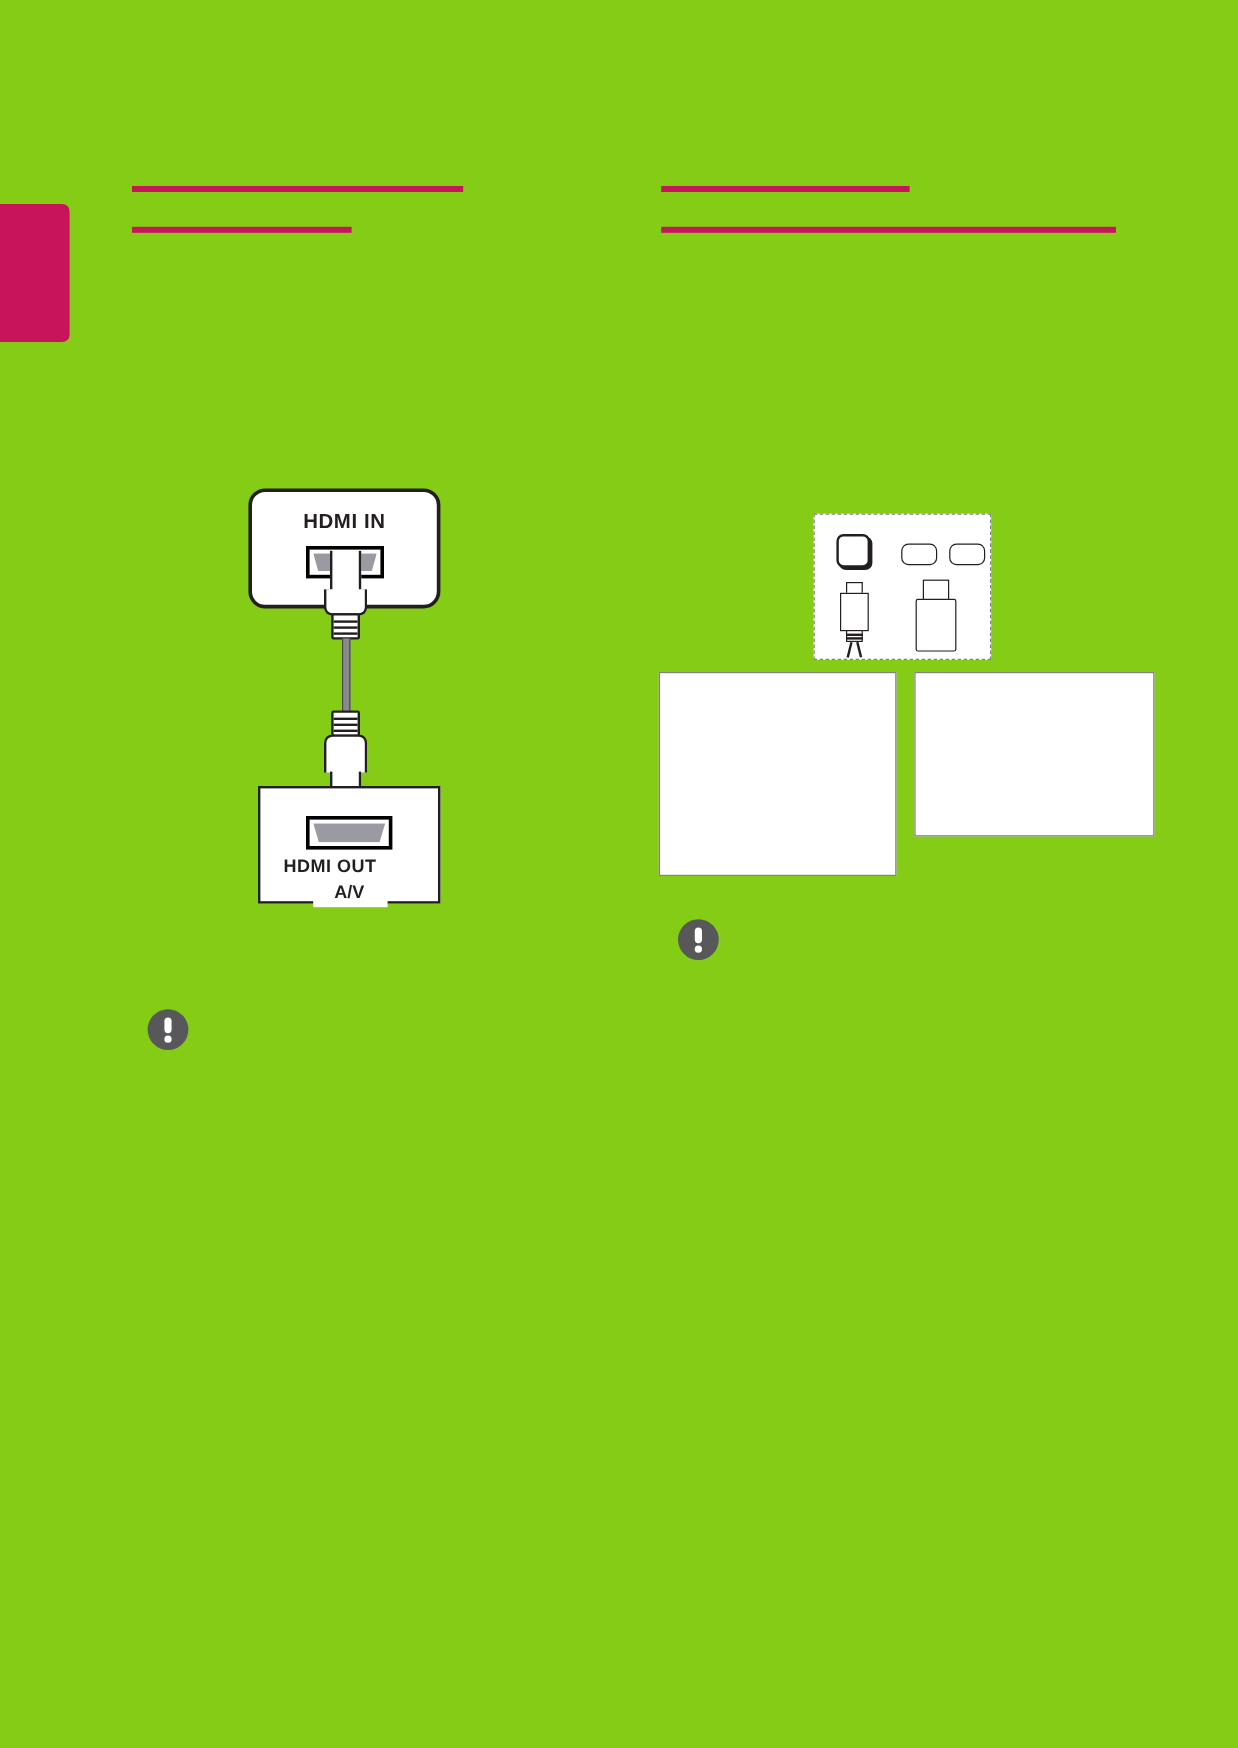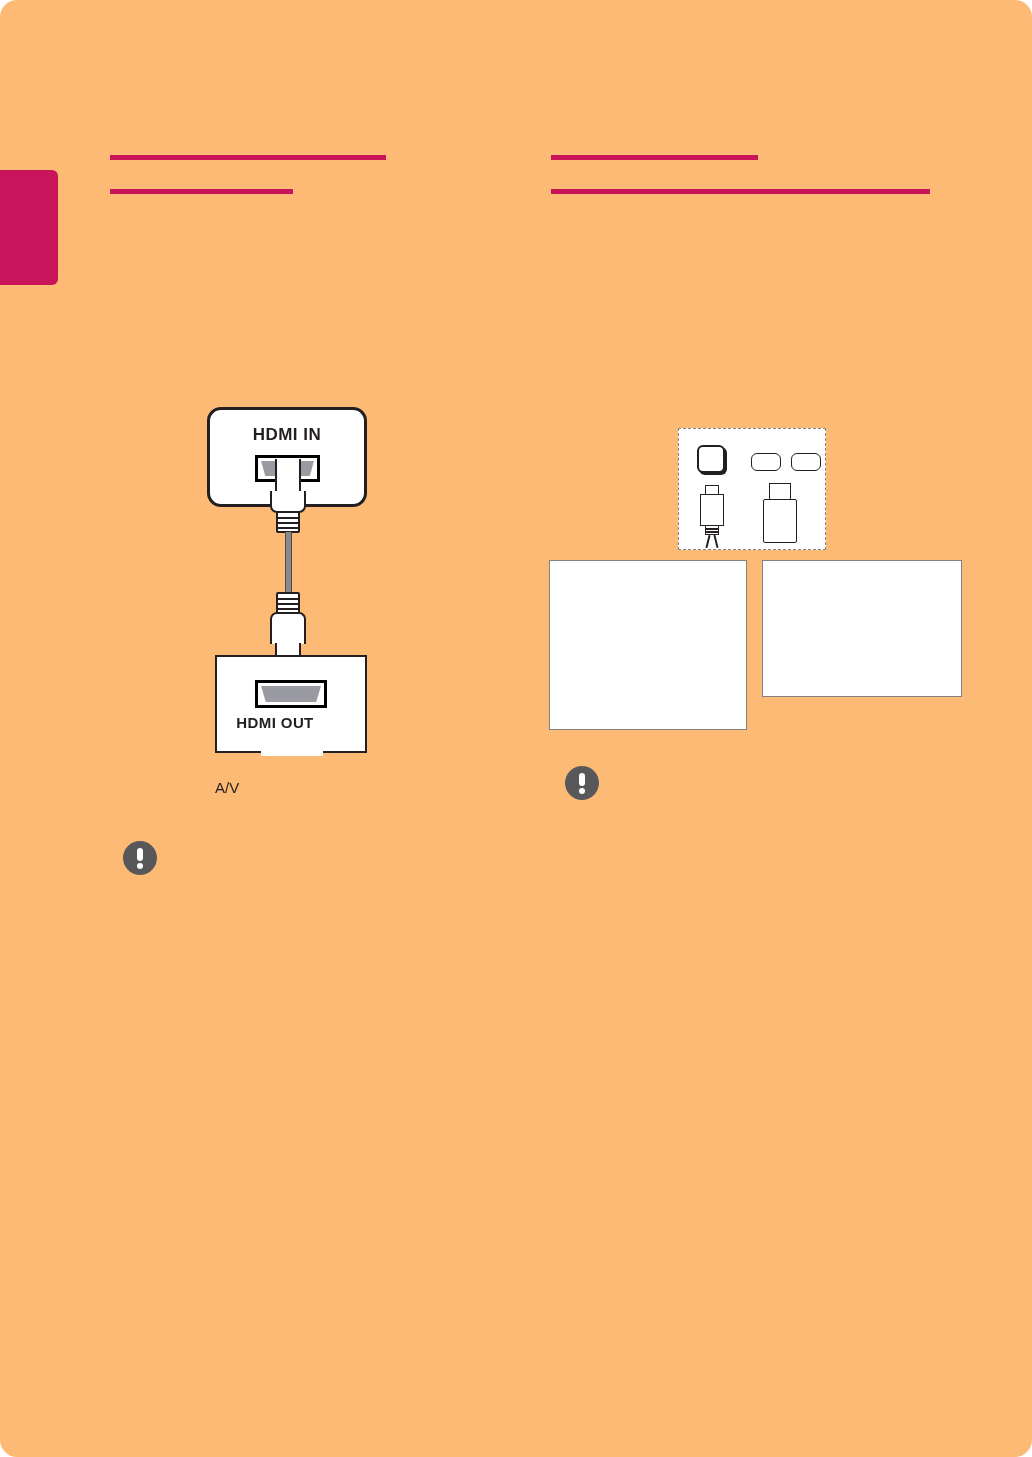--- a/index.html
+++ b/index.html
@@ -8,23 +8,22 @@
     background: #ffffff;
   }
   body {
     font-family: "Liberation Sans", sans-serif;
     -webkit-font-smoothing: antialiased;
   }
   #page {
     position: relative;
     width: 1032px;
     height: 1457px;
-    background: #fdba74;
+    background: #84cc16;
     overflow: hidden;
-    border-radius: 17px;
   }
 
   
   .edge-tab {
     position: absolute;
     left: 0;
     top: 170px;
     width: 58px;
     height: 115px;
     background: #c8145b;
@@ -179,24 +178,24 @@
     font-size: 15px;
     font-weight: bold;
     letter-spacing: 0.4px;
     color: #231f20;
   }
   .av-label {
     position: absolute;
     left: 215px;
     top: 735px;
     width: 152px;
+    text-align: center;
     font-size: 15px;
-    font-weight: normal;
-    color: #231f20;
-    margin-top: 44px;
+    font-weight: bold;
+    color: #231f20;
   }
   .av-mask {
     position: absolute;
     left: 261px;
     top: 746px;
     width: 62px;
     height: 10px;
     background: #ffffff;
   }
 

